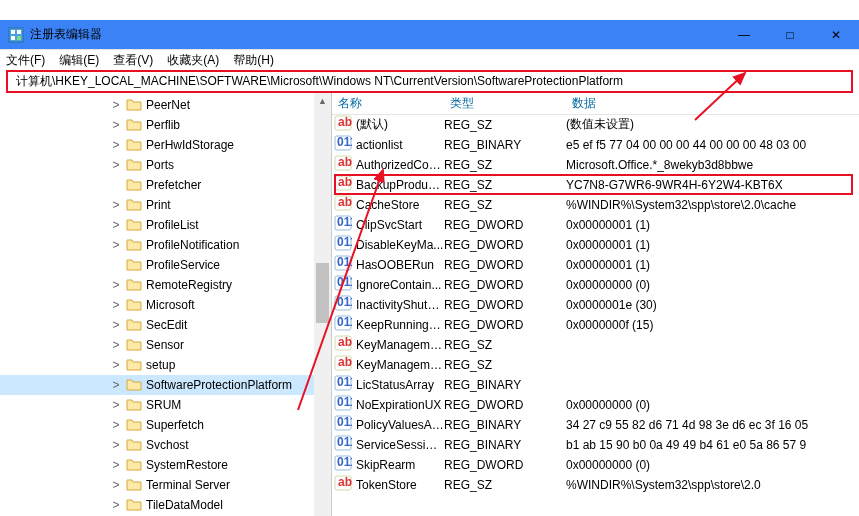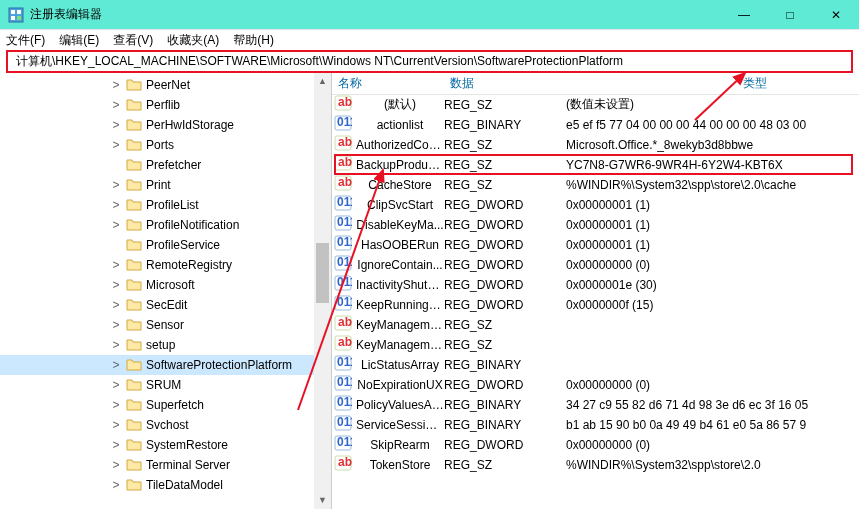--- a/index.html
+++ b/index.html
@@ -1,18 +1,18 @@
 <!DOCTYPE html>
 <html><head>
 <meta charset="utf-8">
 <style>
 * { box-sizing: border-box; margin: 0; padding: 0; font-family: "Microsoft YaHei", "Segoe UI", sans-serif; font-size: 12px; }
 body { width: 859px; height: 516px; background: #fff; overflow: hidden; position: relative; }
 
-.titlebar { height: 30px; background: #5eead4; display: flex; align-items: center; padding-left: 8px; border-bottom: 1px solid #e5e5e5; }
+.titlebar { height: 30px; background: #3b82f6; display: flex; align-items: center; padding-left: 8px; border-bottom: 1px solid #e5e5e5; margin-top: 20px; }
 .titlebar .icon { width: 16px; height: 16px; margin-right: 6px; }
 .titlebar .title { flex: 1; }
 .win-btns { display: flex; }
 .win-btn { width: 46px; height: 30px; display: flex; align-items: center; justify-content: center; }
 
 .menubar { height: 20px; display: flex; align-items: center; padding-left: 6px; gap: 14px; }
 .menubar span { cursor: default; }
 
 .address-wrap { margin: 0 6px; border: 2px solid #e81123; padding: 2px 8px; position: relative; }
 .address { width: 100%; border: none; outline: none; font-size: 12px; background: transparent; }
@@ -32,21 +32,21 @@
 
 .list { flex: 1; overflow: hidden; position: relative; }
 .list-header { height: 22px; display: flex; align-items: center; border-bottom: 1px solid #e5e5e5; background: #fff; }
 .list-header .col { padding-left: 6px; color: #0369a1; border-right: 1px solid transparent; }
 .col-name { width: 112px; }
 .col-type { width: 122px; }
 .col-data { flex: 1; }
 .list-body { }
 .list-row { height: 20px; display: flex; align-items: center; white-space: nowrap; cursor: default; }
 .list-row .vicon { width: 18px; height: 20px; margin-left: 2px; margin-right: 4px; flex-shrink: 0; }
-.list-row .c-name { width: 88px; overflow: hidden; text-overflow: ellipsis; text-align: center; }
+.list-row .c-name { width: 88px; overflow: hidden; text-overflow: ellipsis; }
 .list-row .c-type { width: 122px; }
 .list-row .c-data { flex: 1; overflow: hidden; text-overflow: ellipsis; }
 
 .hl-row { position: absolute; border: 2px solid #e81123; pointer-events: none; }
 
 
 .arrow-svg { position: absolute; pointer-events: none; }
 
 
 .fld svg { display: block; }
@@ -285,22 +285,22 @@
     <div class="scroll-v">
       <div class="arrow" style="top:0">▲</div>
       <div class="thumb" style="top:170px; height:60px"></div>
       <div class="arrow" style="bottom:0">▼</div>
     </div>
   </div>
 
   <div class="list">
     <div class="list-header">
       <div class="col col-name">名称</div>
+      <div class="col col-type">类型</div>
       <div class="col col-data">数据</div>
-      <div class="col col-type">类型</div>
     </div>
     <div class="list-body" id="list-body">
         <div class="list-row">
           <span class="vicon"><svg width="18" height="16" viewBox="0 0 18 16">
               <rect x="1" y="1" width="16" height="14" rx="2" fill="#fff" stroke="#cda"></rect>
               <text x="4" y="11" font-size="9" fill="#d33" font-weight="bold">ab</text>
             </svg></span>
           <span class="c-name">(默认)</span>
           <span class="c-type">REG_SZ</span>
           <span class="c-data">(数值未设置)</span>

